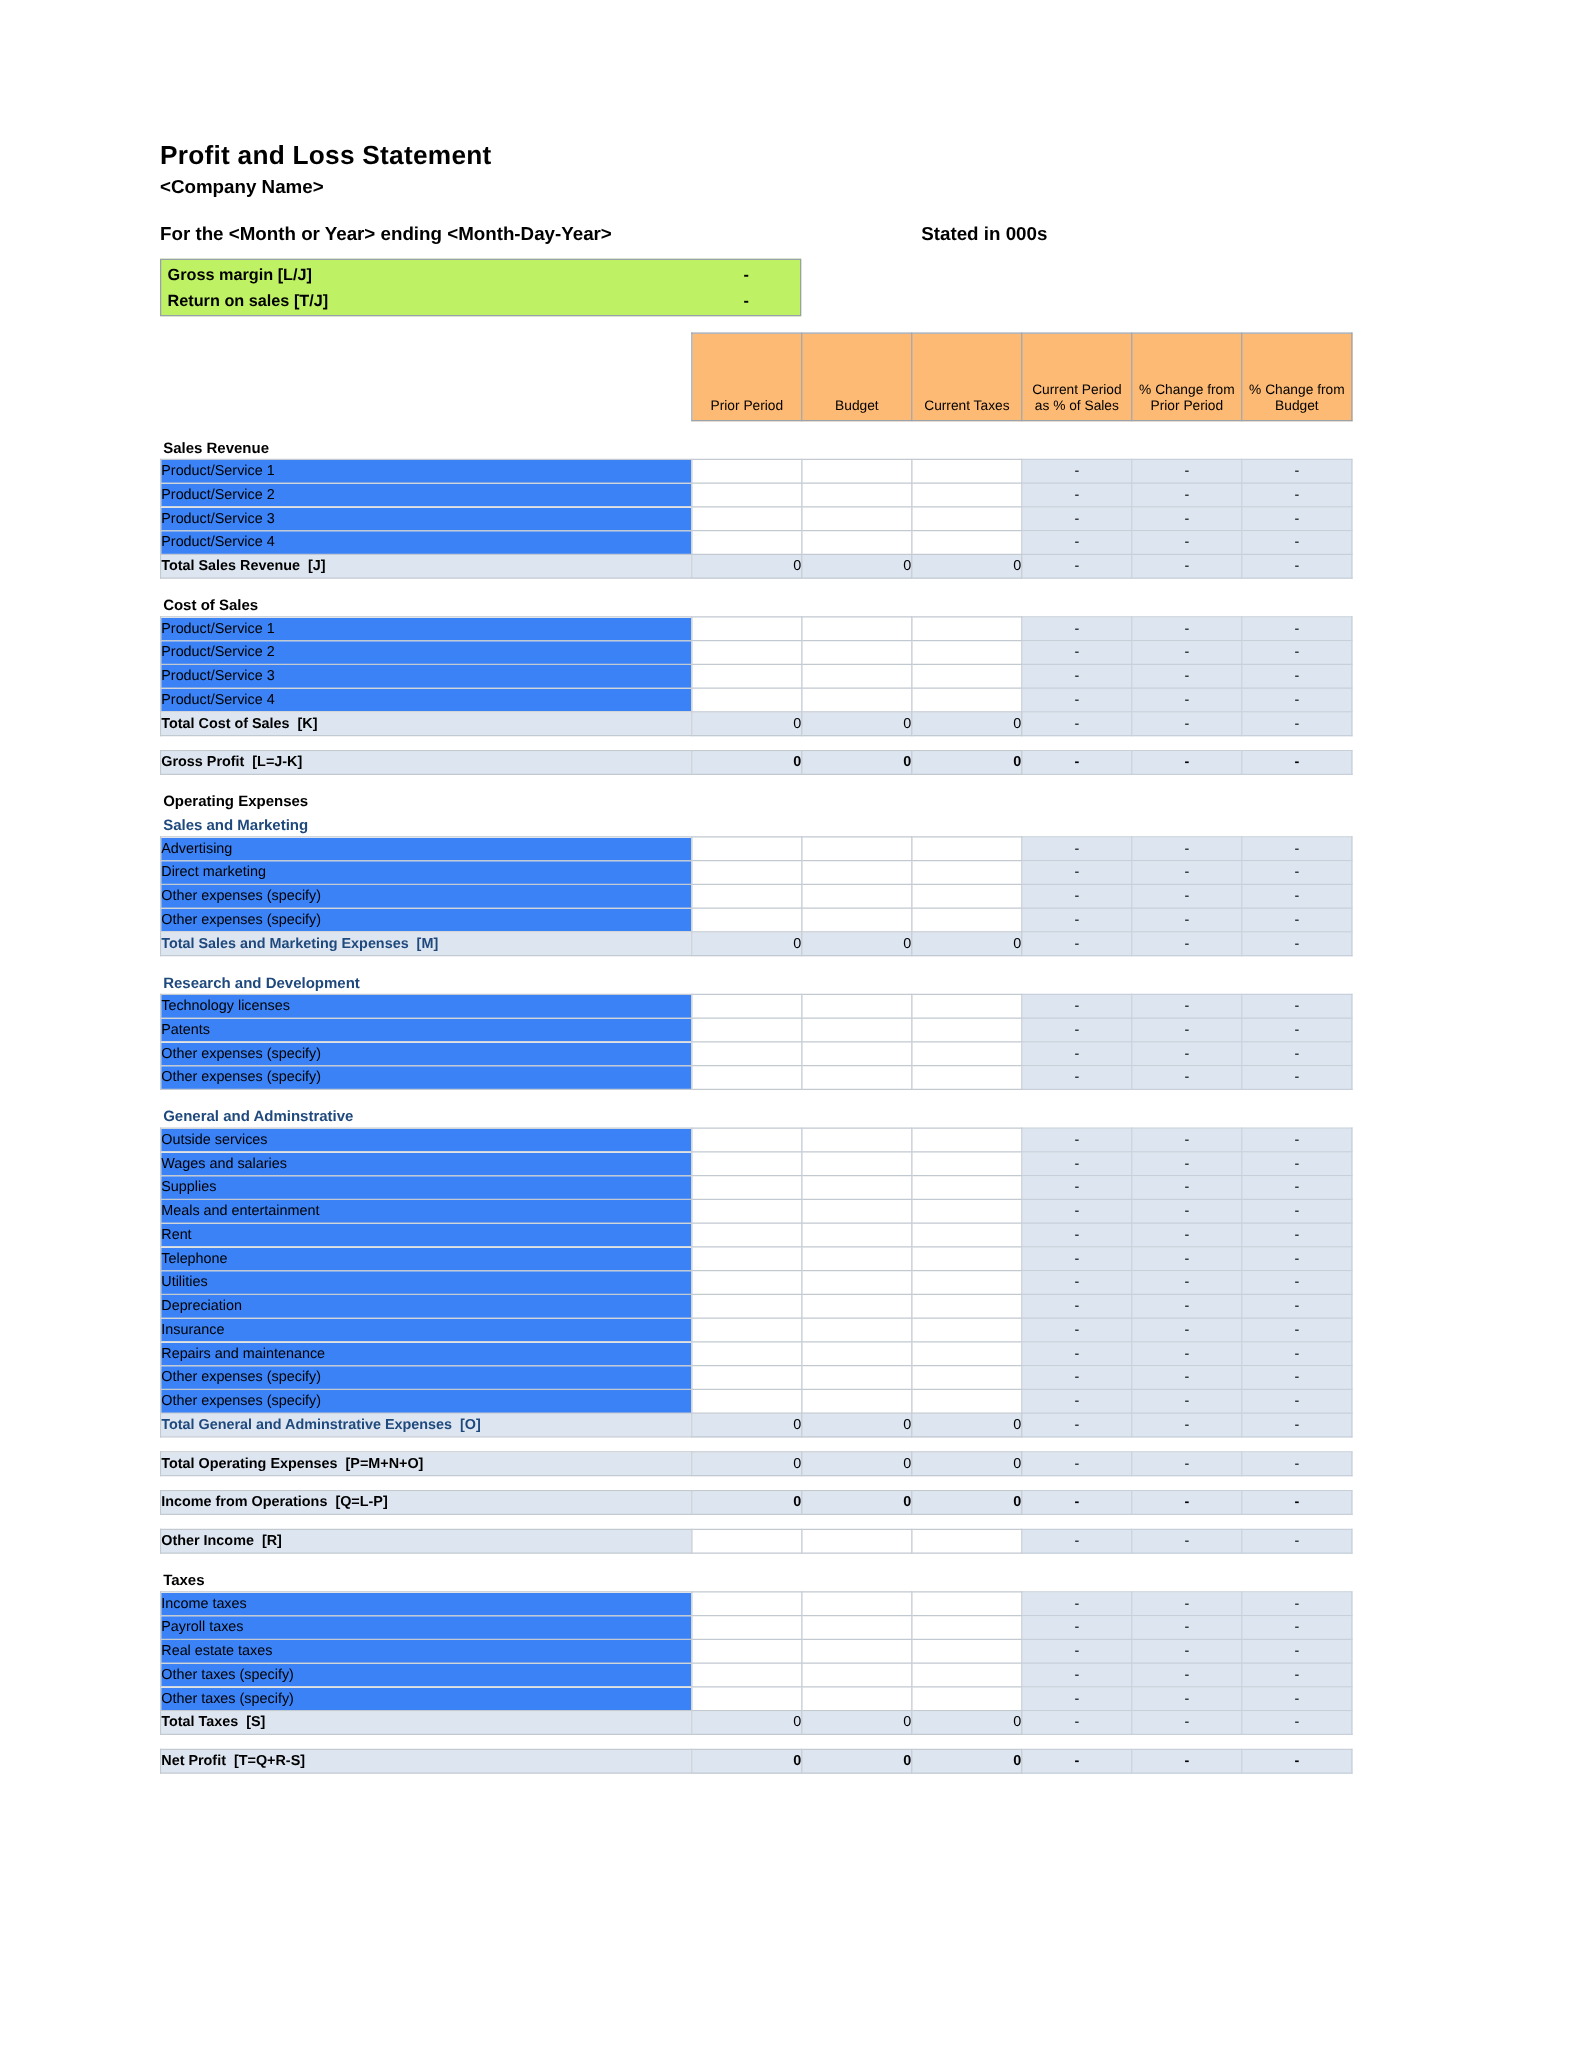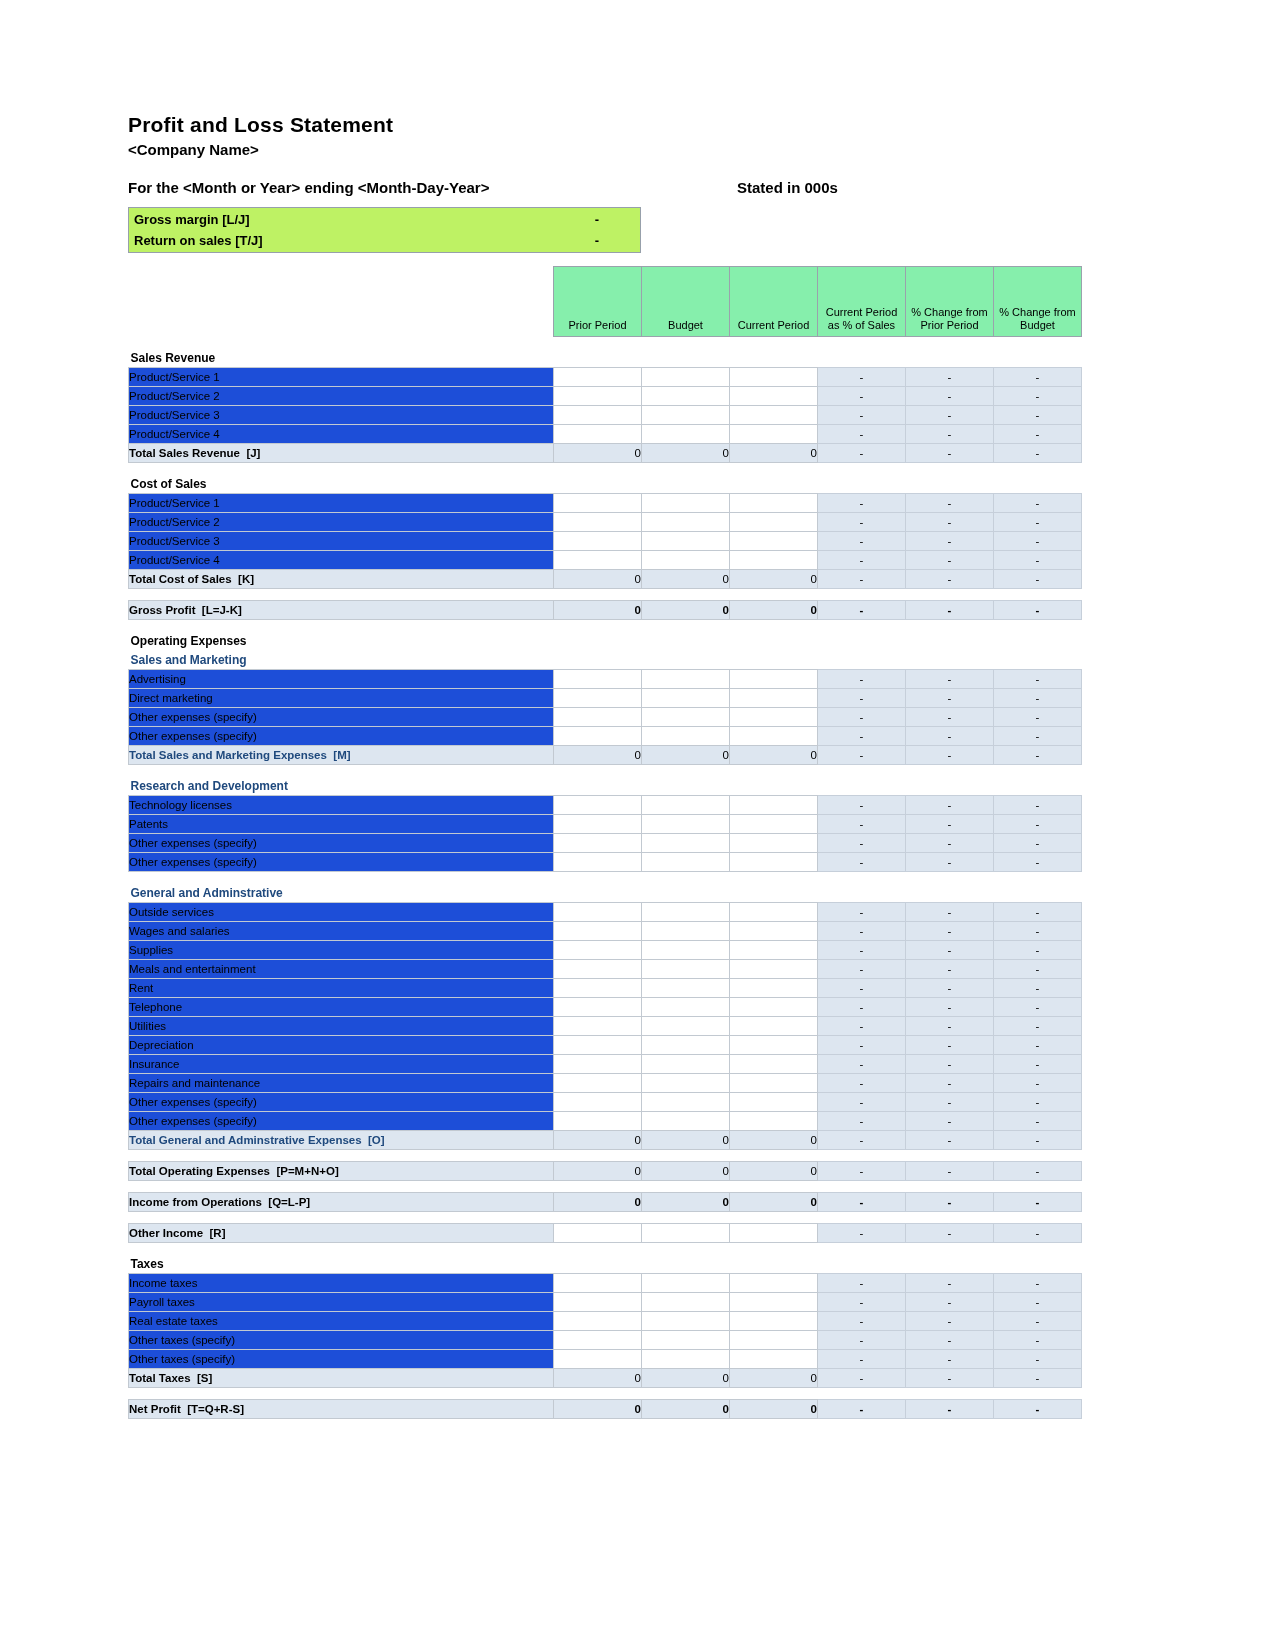--- a/index.html
+++ b/index.html
@@ -41,36 +41,36 @@
   table.pl td { height: 19px; padding: 0; font-size: 11.5px; vertical-align: middle; }
 
   tr.colhead td.hcell {
     height: 70px;
     border: 1px solid #9aa2ac;
     text-align: center;
     vertical-align: bottom;
     font-size: 11px;
     line-height: 13px;
     padding: 2px 2px 4px;
-    background: #86efac;
+    background: #fdba74;
   }
   tr.colhead td.spacer { border: none; }
 
   tr.gap td { height: 12px; border: none; }
 
   tr.section td, tr.subsection td {
     font-weight: bold;
     font-size: 12px;
     border: none;
     padding-left: 2px;
     white-space: pre;
   }
   tr.subsection td { color: #1F497D; }
 
-  td.label { border: 1px solid #c2c9d1; padding: 0 4px; white-space: pre; overflow: hidden; background: #1d4ed8; }
+  td.label { border: 1px solid #c2c9d1; padding: 0 4px; white-space: pre; overflow: hidden; background: #3b82f6; }
   td.num   { border: 1px solid #c2c9d1; text-align: right; padding-right: 8px; background: #fff; }
   td.pct   { border: 1px solid #c6cfda; background: #dde6f0; text-align: center; }
 
   tr.fill td { background: #dde6f0; }
   tr.fill td.label { font-weight: bold; }
   tr.fill td.num.blank { background: #ffffff; }
   tr.bluetext td.label { color: #1F497D; }
   tr.boldcells td.num, tr.boldcells td.pct { font-weight: bold; }
 </style>
 </head>
@@ -104,21 +104,21 @@
       <col style="width:88px">
       <col style="width:88px">
       <col style="width:88px">
       <col style="width:88px">
     </colgroup>
     <tbody>
         <tr class="colhead">
           <td class="spacer"></td>
           <td class="hcell">Prior Period</td>
           <td class="hcell">Budget</td>
-          <td class="hcell">Current Period</td>
+          <td class="hcell">Current Taxes</td>
           <td class="hcell">Current Period as % of Sales</td>
           <td class="hcell">% Change from Prior Period</td>
           <td class="hcell">% Change from Budget</td>
         </tr>
         <tr class="gap">
           <td colspan="7"></td>
         </tr>
         <tr class="section">
           <td class="sec-label" colspan="7">Sales Revenue</td>
         </tr>

